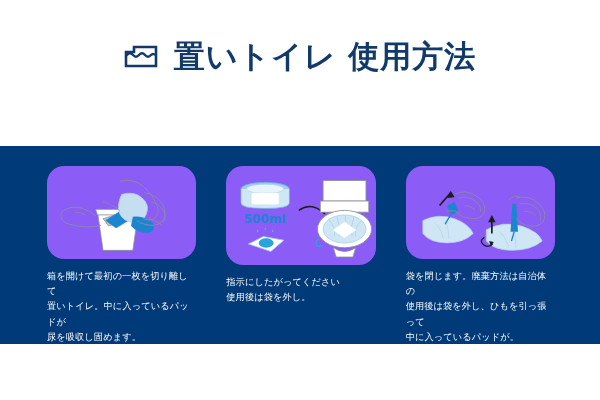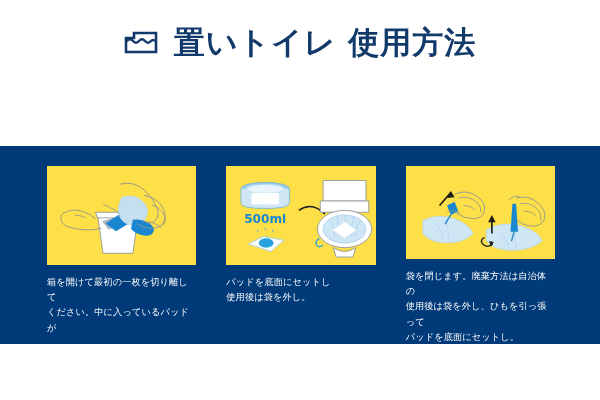--- a/index.html
+++ b/index.html
@@ -16,21 +16,21 @@
   #infographic {
     position: relative;
     width: 600px;
     height: 400px;
     background: #ffffff;
   }
 
   
   .header {
     position: absolute;
-    left: 0; top: 4px;
+    left: 0; top: 18px;
     width: 600px;
     height: 102px;
     background: #ffffff;
     display: flex;
     align-items: center;
     justify-content: center;
     gap: 14px;
   }
   .header-inner {
     display: flex;
@@ -73,24 +73,25 @@
     box-sizing: border-box;
   }
   .step {
     flex: 1 1 0;
     display: flex;
     flex-direction: column;
   }
   .step-figure {
     width: 100%;
     height: 99px;
-    background: #fde047;
+    background: #8b5cf6;
     box-sizing: border-box;
     overflow: hidden;
     position: relative;
+    border-radius: 17px;
   }
   .step-figure svg {
     display: block;
     width: 100%;
     height: 100%;
   }
   .step-caption {
     margin-top: 9px;
     color: #ffffff;
     font-size: 9.2px;
@@ -154,21 +155,22 @@
           <path d="M104 28 q12 2 18 10 q6 8 4 16 q-2 8 -11 9 q-10 1 -19 -5" fill="none" stroke="#8a8f96" stroke-width="0.9"></path>
           <path d="M112 38 q9 3 13 10 q4 7 -1 12" fill="none" stroke="#8a8f96" stroke-width="0.8"></path>
           <path d="M108 56 q10 2 15 7" fill="none" stroke="#8a8f96" stroke-width="0.8"></path>
 
           <path d="M70 42 q5 2 8 6" fill="none" stroke="#8a8f96" stroke-width="0.8"></path>
           <path d="M60 38 q6 1 10 5" fill="none" stroke="#8a8f96" stroke-width="0.8"></path>
         </svg>
       </div>
       <div class="step-caption">
         <span>箱を開けて最初の一枚を切り離して</span>
-        <span>ください。中に入っているパッドが</span>
+        <span>置いトイレ。中に入っているパッドが</span>
+        <span>尿を吸収し固めます。</span>
       </div>
     </div>
 
     <div class="step">
       <div class="step-figure">
         <svg viewBox="0 0 160 99" xmlns="http://www.w3.org/2000/svg">
 
           <ellipse cx="42" cy="21" rx="26" ry="7" fill="#9fcde9" stroke="#6aaed6" stroke-width="0.8"></ellipse>
           <path d="M16 21 L16 36 q0 6 26 6 q26 0 26 -6 L68 21" fill="#cfe6f5" stroke="#6aaed6" stroke-width="0.8"></path>
           <ellipse cx="42" cy="21" rx="20" ry="5" fill="#e8f4fb" stroke="#9fcde9" stroke-width="0.6"></ellipse>
@@ -195,21 +197,21 @@
           <path d="M110 54 q8 8 6 18 M119 51 q4 11 2 21 M128 50 q0 12 0 22 M137 51 q-4 11 -2 21 M145 55 q-8 8 -6 17" fill="none" stroke="#9fcde9" stroke-width="0.7"></path>
 
           <path d="M127 56 L140 65 L127 74 L114 65 Z" fill="#ffffff" stroke="#cfe6f5" stroke-width="0.8"></path>
 
           <path d="M100 74 q-5 3 -3 7 q3 4 7 0" fill="none" stroke="#29a3e0" stroke-width="1.4"></path>
 
           <path d="M115 84 q12 8 24 0 L136 94 L118 94 Z" fill="#ffffff" stroke="#8a8f96" stroke-width="0.9"></path>
         </svg>
       </div>
       <div class="step-caption">
-        <span>パッドを底面にセットし</span>
+        <span>指示にしたがってください</span>
         <span>使用後は袋を外し。</span>
       </div>
     </div>
 
     <div class="step">
       <div class="step-figure">
         <svg viewBox="0 0 160 99" xmlns="http://www.w3.org/2000/svg">
 
           <path d="M18 58 q16 -8 34 -2 q16 6 20 16 q-10 10 -28 10 q-18 0 -26 -10 Z" fill="#cfe6f5" stroke="#b0d2e9" stroke-width="0.7"></path>
           <path d="M30 60 q8 6 10 18 M42 58 q4 8 4 20" fill="none" stroke="#b0d2e9" stroke-width="0.7"></path>
@@ -239,21 +241,21 @@
           <path d="M92 72 L92 54" fill="none" stroke="#1d1d1d" stroke-width="1.8"></path>
           <path d="M92 52 L88 60 L96 60 Z" fill="#1d1d1d"></path>
 
           <path d="M84 76 q-6 4 -1 8 q5 4 10 -1" fill="none" stroke="#1d1d1d" stroke-width="1.4"></path>
           <path d="M94 81 L89 80 L91 86 Z" fill="#1d1d1d"></path>
         </svg>
       </div>
       <div class="step-caption">
         <span>袋を閉じます。廃棄方法は自治体の</span>
         <span>使用後は袋を外し、ひもを引っ張って</span>
-        <span>パッドを底面にセットし。</span>
+        <span>中に入っているパッドが。</span>
       </div>
     </div>
 
   </div>
 
   <div class="footer"></div>
 
 </div>
 
 </body></html>

